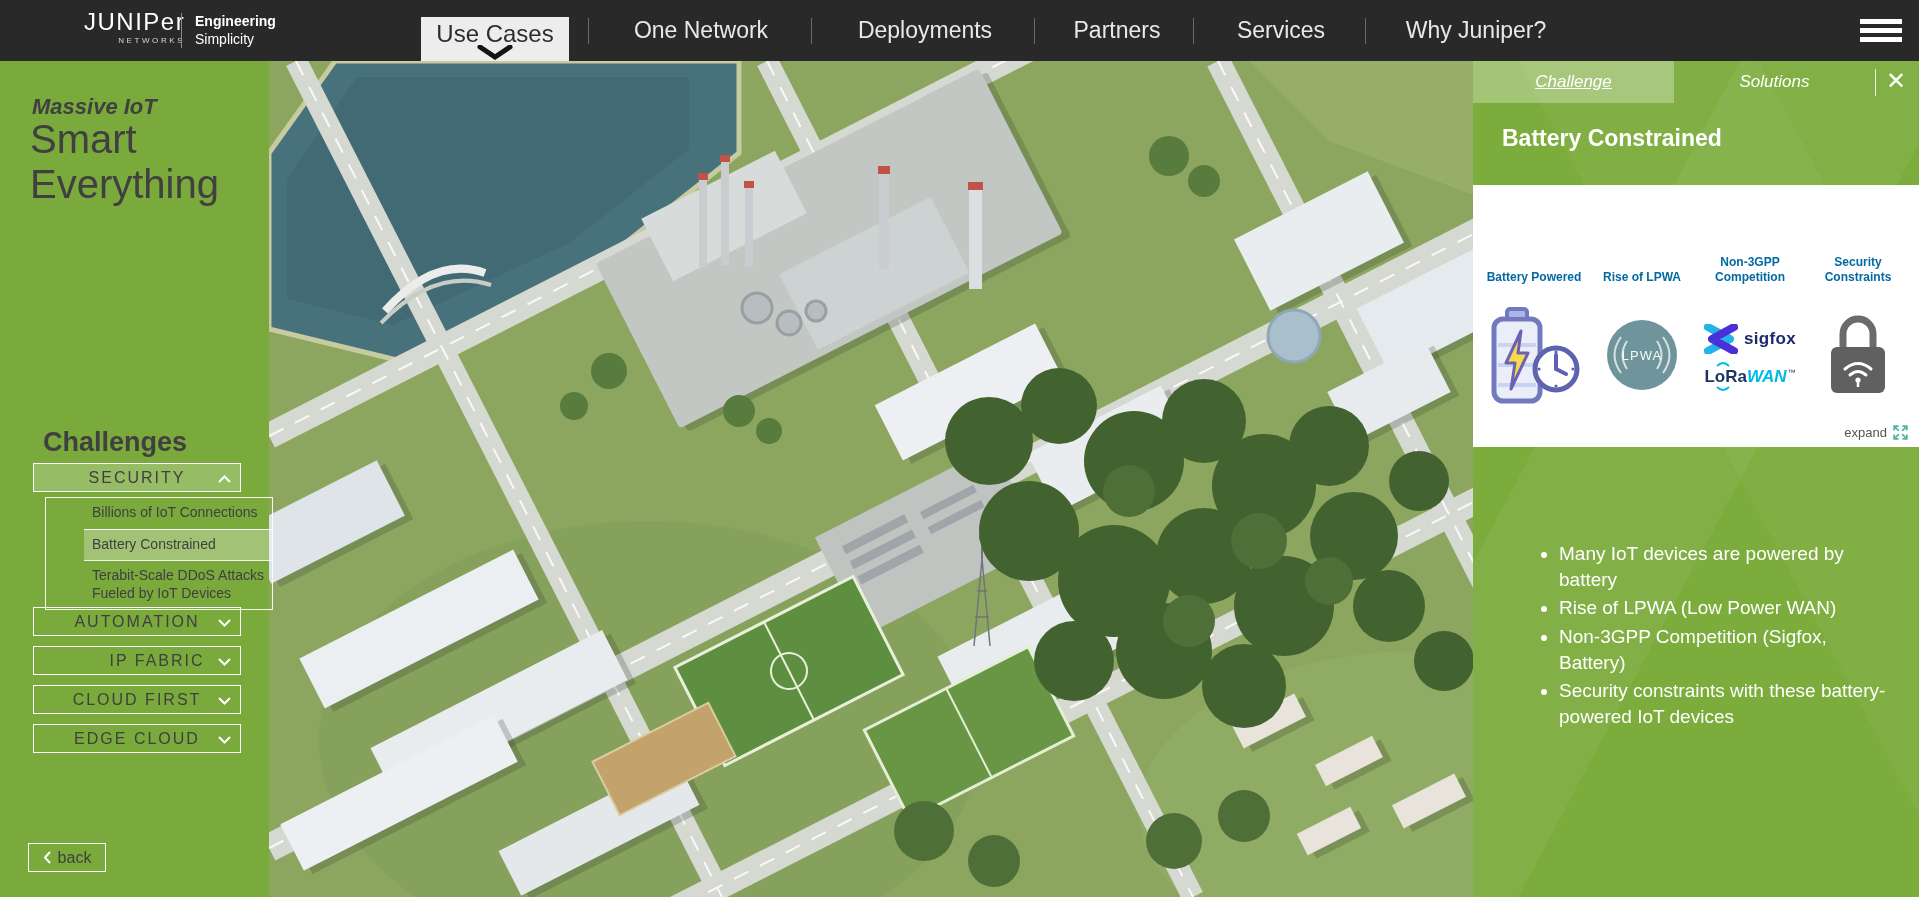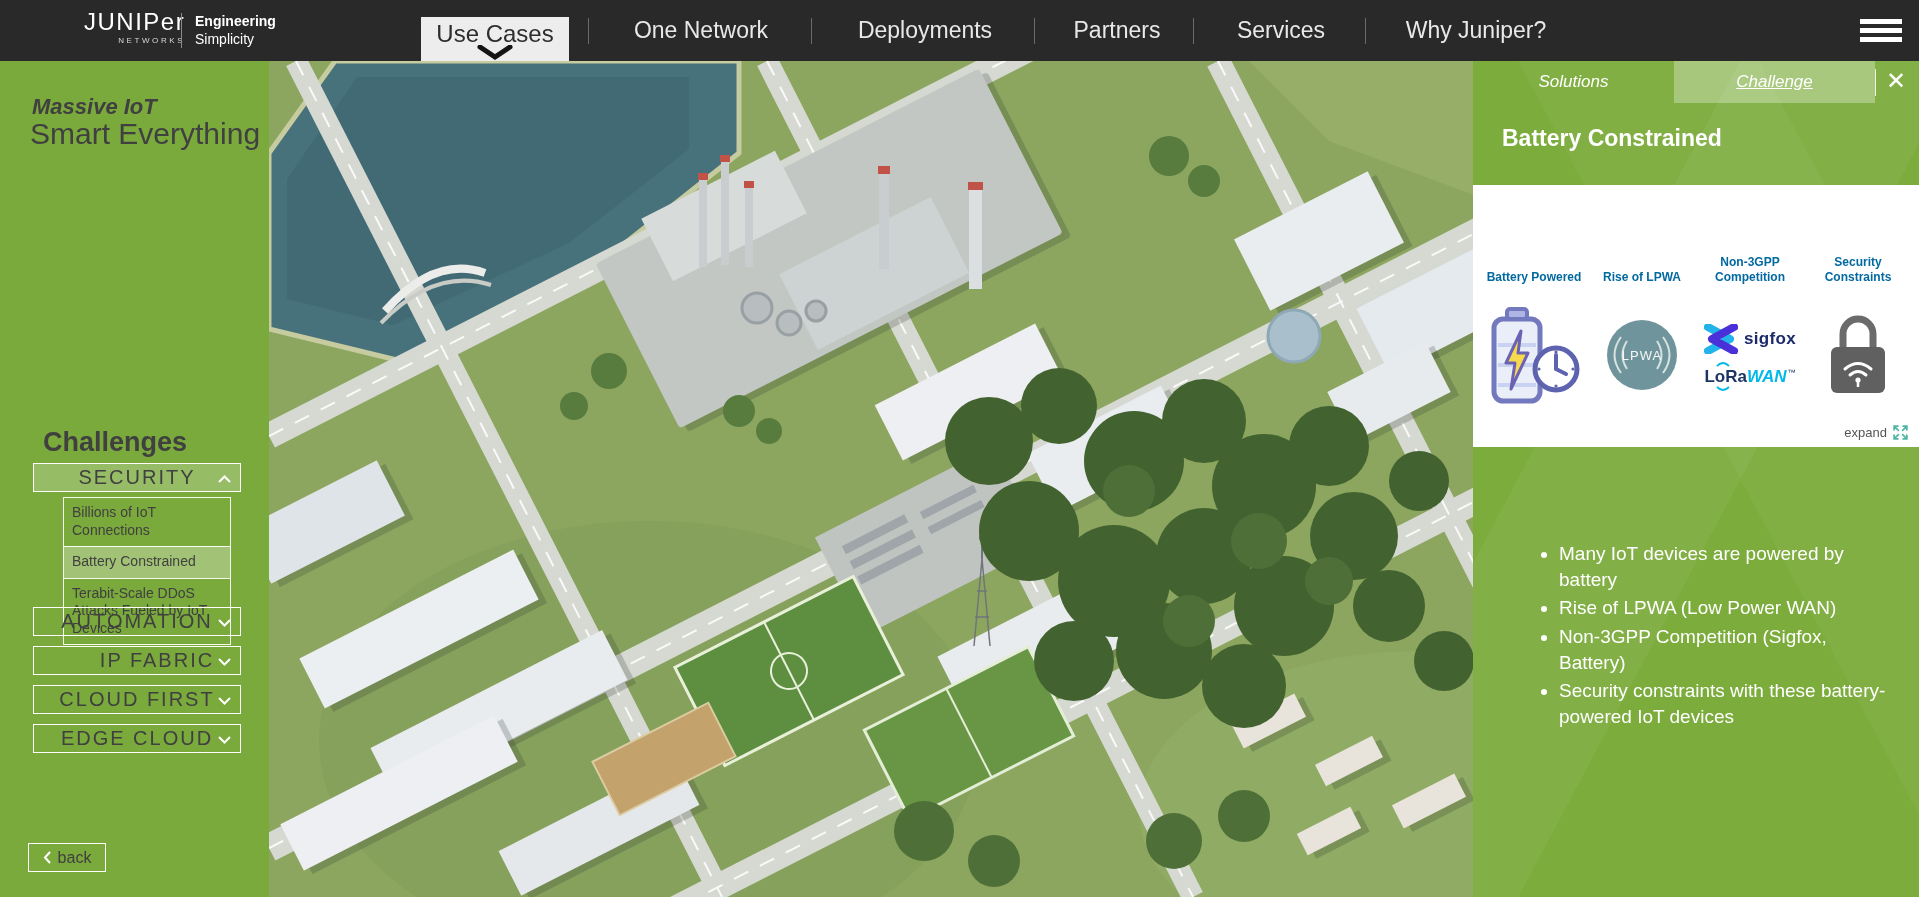--- a/index.html
+++ b/index.html
@@ -22,30 +22,30 @@
   .s1{left:588px;} .s2{left:811px;} .s3{left:1034px;} .s4{left:1193px;} .s5{left:1365px;}
   .usecases{position:absolute;left:421px;top:17px;width:148px;height:44px;background:#ededed;
             color:#2d2d2d;font-size:24px;display:flex;justify-content:center;padding-top:3px;cursor:pointer;}
   .usecases svg{position:absolute;bottom:1px;left:50%;transform:translateX(-50%);}
   .hamburger{position:absolute;left:1860px;top:19px;width:42px;cursor:pointer;}
   .hamburger i{display:block;height:5px;background:#fff;margin-bottom:4px;}
 
   
   .sidebar{position:absolute;left:0;top:61px;width:269px;height:836px;background:#7AA93C;color:#404040;z-index:30;}
   .eyebrow{position:absolute;left:32px;top:33px;font-style:italic;font-weight:700;font-size:22px;}
-  .side-title{position:absolute;left:30px;top:56px;font-size:30px;font-weight:400;}
+  .side-title{position:absolute;left:30px;top:56px;font-size:40px;font-weight:400;}
   .section-title{position:absolute;left:43px;top:366px;font-size:27px;font-weight:700;}
   .acc{position:absolute;left:33px;width:208px;height:29px;border:1px solid #fff;
-       display:flex;align-items:center;justify-content:center;font-size:20px;letter-spacing:2px;
+       display:flex;align-items:center;justify-content:center;font-size:16px;letter-spacing:2px;
        cursor:pointer;background:transparent;}
   .acc.expanded{background:rgba(255,255,255,.22);}
   .acc .chev{position:absolute;right:9px;top:11px;}
   .acc-security{top:402px;} .acc-automation{top:546px;} .acc-ipfabric{top:585px;padding-left:40px;}
   .acc-cloudfirst{top:624px;} .acc-edgecloud{top:663px;}
-  .submenu{position:absolute;left:63px;top:436px;width:168px;border:1px solid rgba(255,255,255,.92);}
+  .submenu{position:absolute;left:45px;top:436px;width:228px;border:1px solid rgba(255,255,255,.92);padding-left:38px;}
   .submenu .item{padding:6px 8px 7px;font-size:14px;line-height:1.25;cursor:pointer;
                  border-top:1px solid rgba(255,255,255,.92);}
   .submenu .item:first-child{border-top:none;}
   .submenu .item.selected{background:rgba(255,255,255,.3);}
   .back-btn{position:absolute;left:28px;top:782px;width:78px;height:29px;border:1px solid #fff;
             display:flex;align-items:center;justify-content:center;gap:7px;font-size:16px;cursor:pointer;}
 
   
   .city{position:absolute;left:269px;top:61px;width:1650px;height:836px;z-index:1;}
   .city svg{display:block;width:100%;height:100%;}
@@ -320,22 +320,22 @@
           <circle cx="900" cy="95" r="20"></circle>
           <circle cx="935" cy="120" r="16"></circle>
         <circle cx="470" cy="350" r="16"></circle>
           <circle cx="500" cy="370" r="13"></circle>
       </g>
     </svg>
   </div>
 
   <section class="panel">
     <div class="tabs">
+      <div class="tab active">Challenge</div>
       <div class="tab">Solutions</div>
-      <div class="tab active">Challenge</div>
     </div>
     <span class="tab-sep"></span>
     <div class="close-btn">✕</div>
 
     <h2 class="panel-title" style="margin:0;">Battery Constrained</h2>
 
     <div class="card">
       <div class="col">
         <div class="col-label">Battery Powered</div>
         <div class="icon-wrap">

